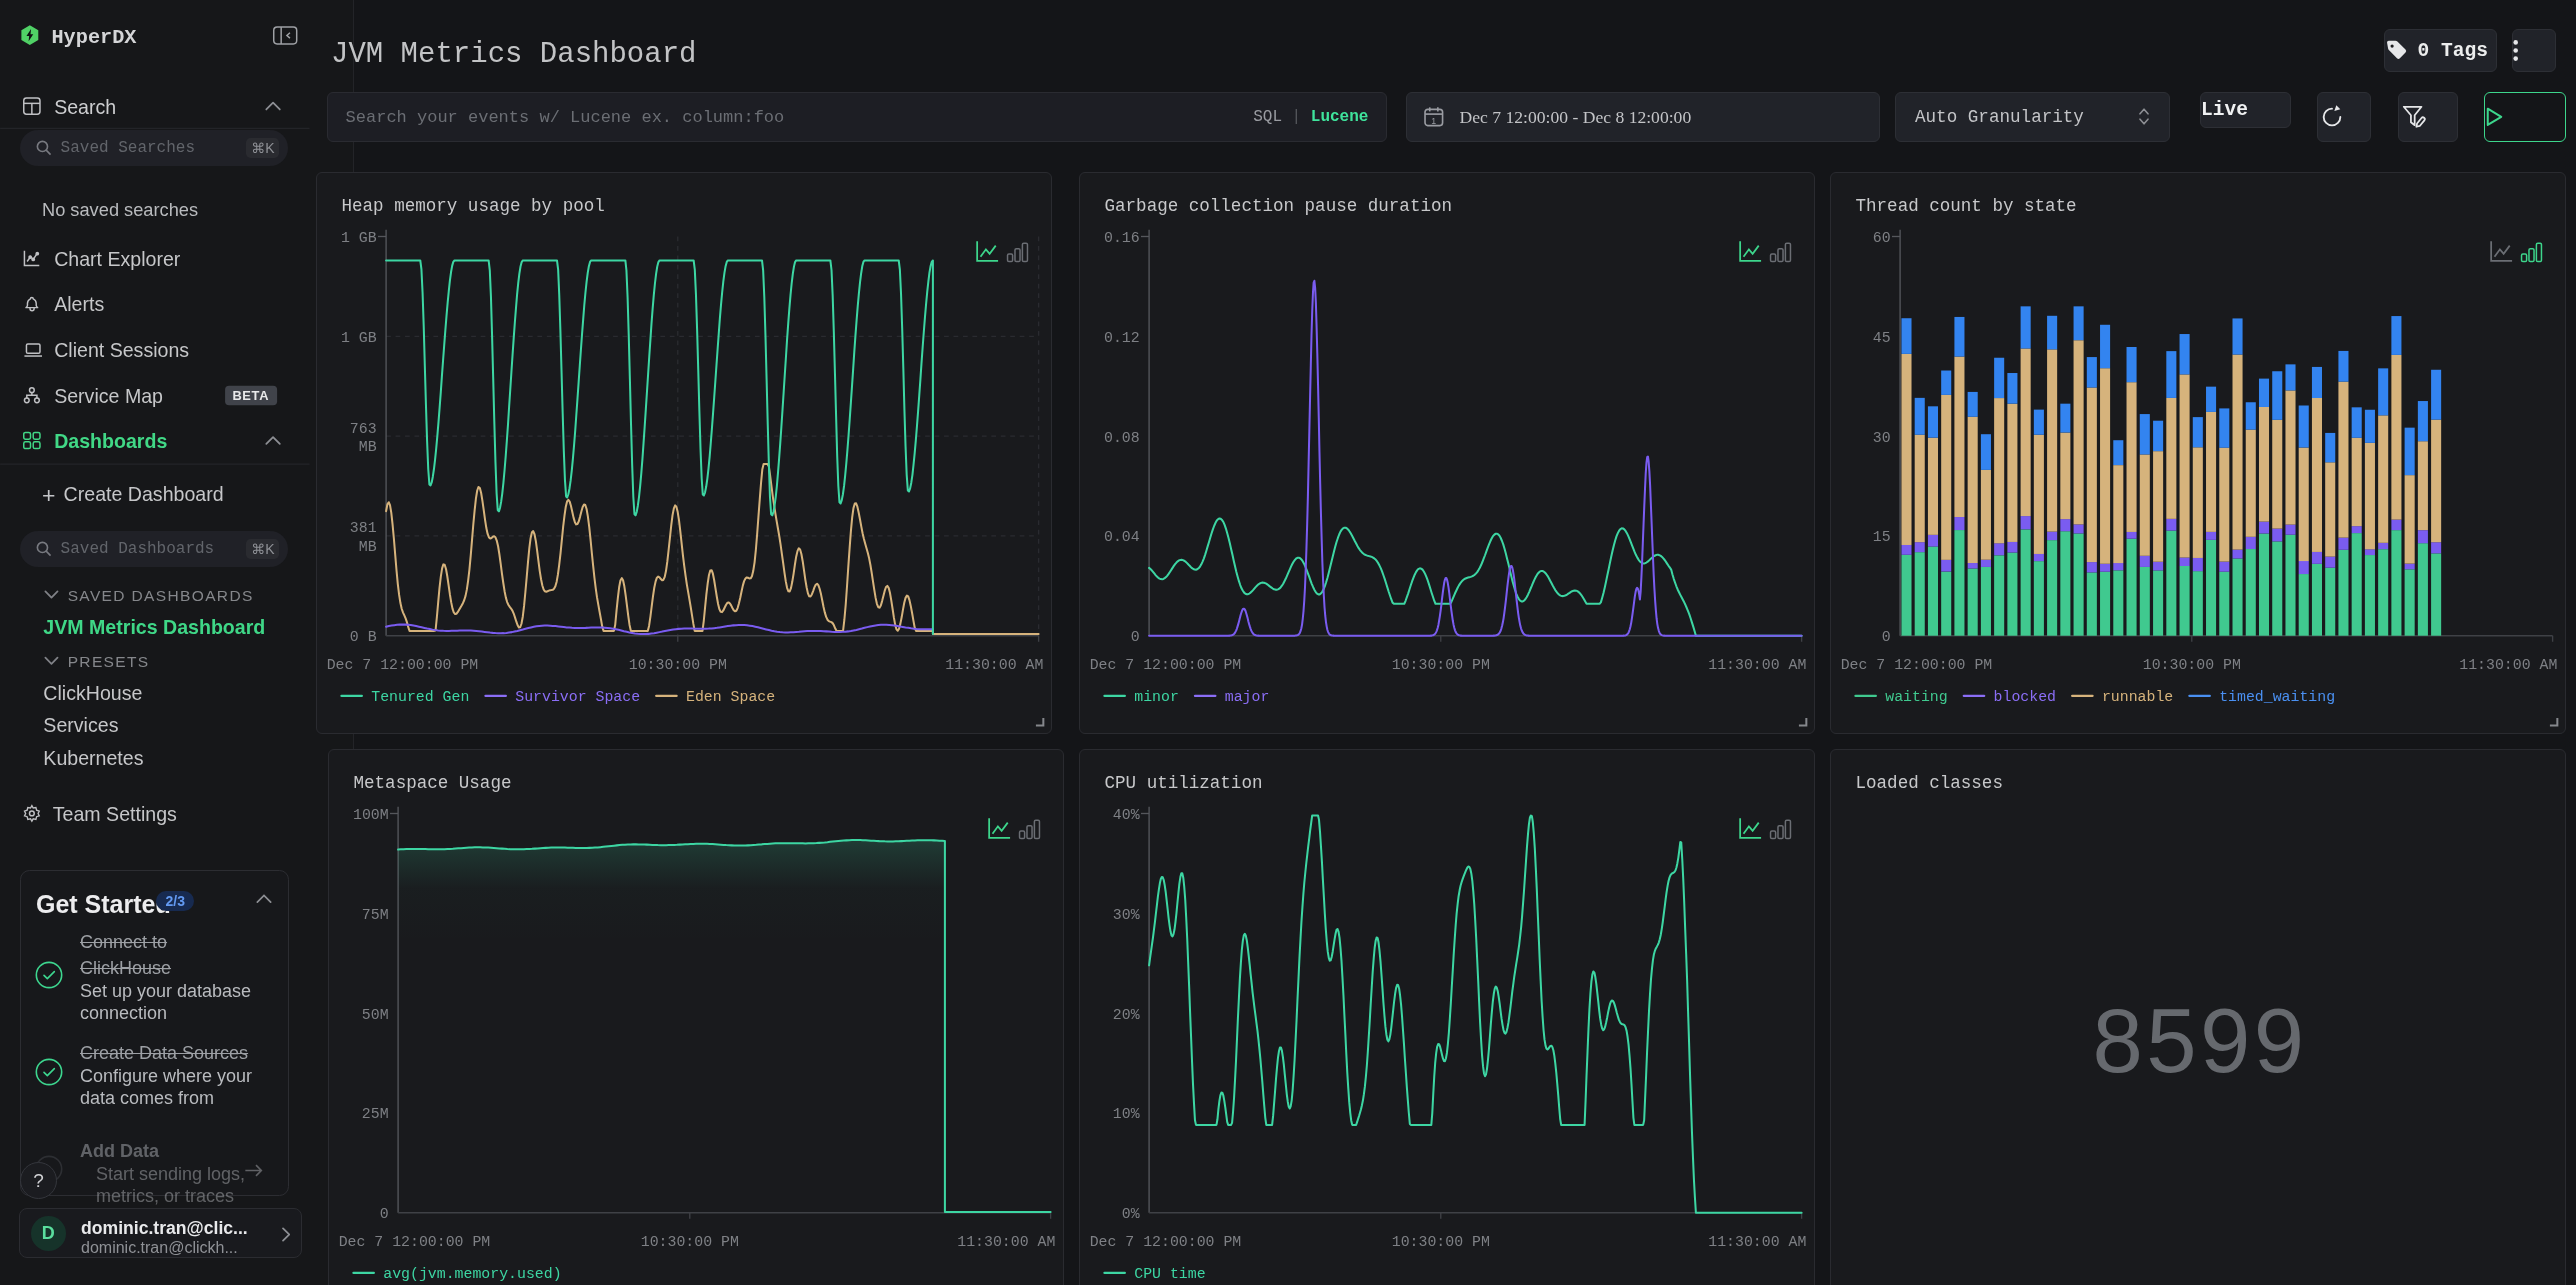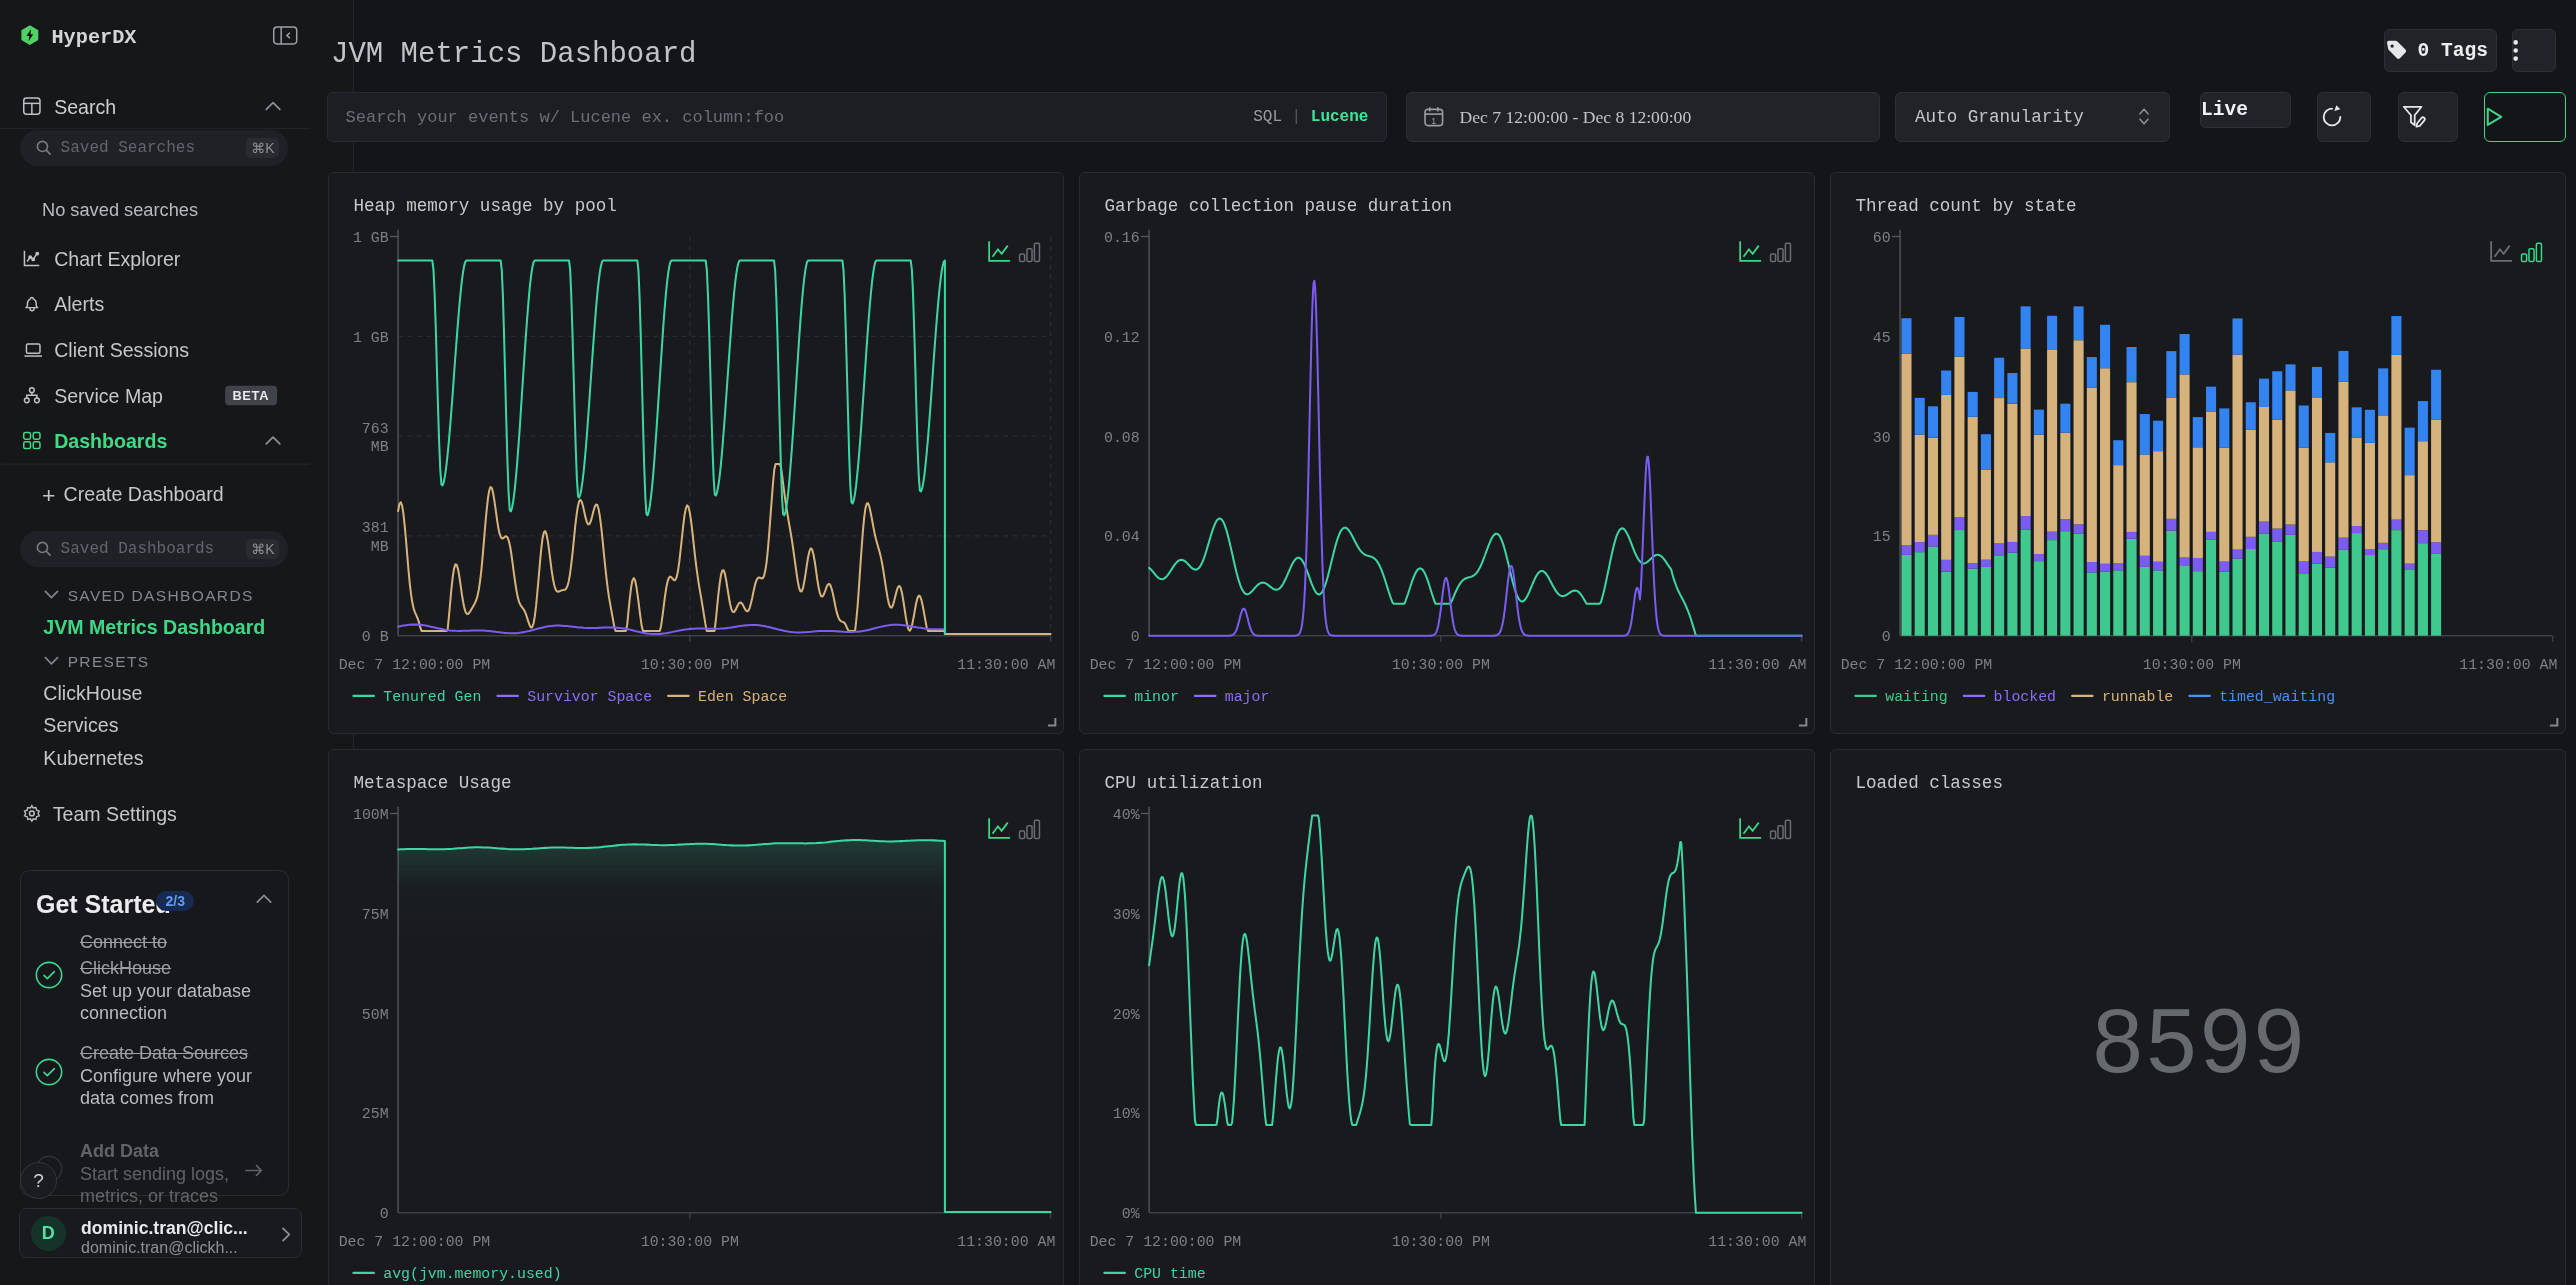--- a/index.html
+++ b/index.html
@@ -133,21 +133,21 @@
       </svg>
  <div class="citem" style="top:58px;"><span class="strike">Connect to</span><br><span class="strike">ClickHouse</span></div>
  <div class="cdesc" style="top:109px;">Set up your database<br>connection</div>
  <svg style="position:absolute;left:13.5px;top:187px" width="28" height="28" viewBox="0 0 42 42">
         <circle cx="21" cy="21" r="19" fill="none" stroke="#3dd68f" stroke-width="2.4"></circle>
         <path d="M13.5 21.5 l5 5 L29 16" fill="none" stroke="#3dd68f" stroke-width="2.4" stroke-linecap="round" stroke-linejoin="round"></path>
       </svg>
  <div class="citem" style="top:169px;"><span class="strike">Create Data Sources</span></div>
  <div class="cdesc" style="top:194px;">Configure where your<br>data comes from</div>
  <div class="citem" style="top:267px;opacity:.55;color:#9da0a5;font-weight:bold;">Add Data</div>
- <div class="cdesc" style="top:292px;opacity:.45;">Start sending logs,<br>metrics, or traces</div>
+ <div class="cdesc" style="top:292px;opacity:.45;margin-left:16px;">Start sending logs,<br>metrics, or traces</div>
  <svg style="position:absolute;right:24px;top:292px;opacity:.45" width="20" height="15" viewBox="0 0 30 22">
         <path d="M2 11 h24 M18 3 l8 8 -8 8" fill="none" stroke="#b9bbbf" stroke-width="2.4"></path>
       </svg>
  <svg style="position:absolute;left:13.5px;top:284px;opacity:.5" width="28" height="28" viewBox="0 0 42 42">
         <circle cx="21" cy="21" r="19" fill="none" stroke="#44464c" stroke-width="2.4"></circle>
       </svg>
 </div>
 <div class="helpb">?</div>
 
 <div class="uchip">
@@ -210,21 +210,21 @@
       <path d="M7 7 h26 l-10 12.5 v14.5 l-5.5-4.2 v-10.3 z"></path>
       <path d="M26.5 31.5 l6.5-8 a2.7 2.7 0 0 1 4.2 3.4 l-6.5 8 -5.2 1.4 z"></path>
     </svg>
   </div>
 <div class="btn" style="left:2484px;top:92px;width:82px;height:50px;border:1.7px solid #3dd68c;background:transparent;">
     <svg width="19" height="21.6" viewBox="0 0 28 32">
       <path d="M4 4 L24 16 L4 28 Z" fill="none" stroke="#3dd68c" stroke-width="3" stroke-linejoin="round"></path>
     </svg>
   </div>
 
-<div class="panel" style="left:328px;top:172px;">
+<div class="panel" style="left:316px;top:172px;">
     <svg width="736" height="562" viewBox="0 0 1089 832">
       <text x="36" y="56" class="pt">Heap memory usage by pool</text>
       <line x1="102" y1="241.8" x2="1068" y2="241.8" stroke="#2a2b30" stroke-width="2" stroke-dasharray="7 7"></line>
       <line x1="102" y1="389.5" x2="1068" y2="389.5" stroke="#2a2b30" stroke-width="2" stroke-dasharray="7 7"></line>
       <line x1="102" y1="537.2" x2="1068" y2="537.2" stroke="#2a2b30" stroke-width="2" stroke-dasharray="7 7"></line>
       <line x1="533.8" y1="94" x2="533.8" y2="685" stroke="#2a2b30" stroke-width="2" stroke-dasharray="7 7"></line>
       <line x1="1068.0" y1="94" x2="1068.0" y2="685" stroke="#2a2b30" stroke-width="2" stroke-dasharray="7 7"></line>
       <line x1="102" y1="84" x2="102" y2="685" stroke="#55575c" stroke-width="2"></line>
       <line x1="90" y1="94" x2="102" y2="94" stroke="#55575c" stroke-width="2"></line>
       <line x1="102" y1="685" x2="1068" y2="685" stroke="#3f4146" stroke-width="2"></line>

